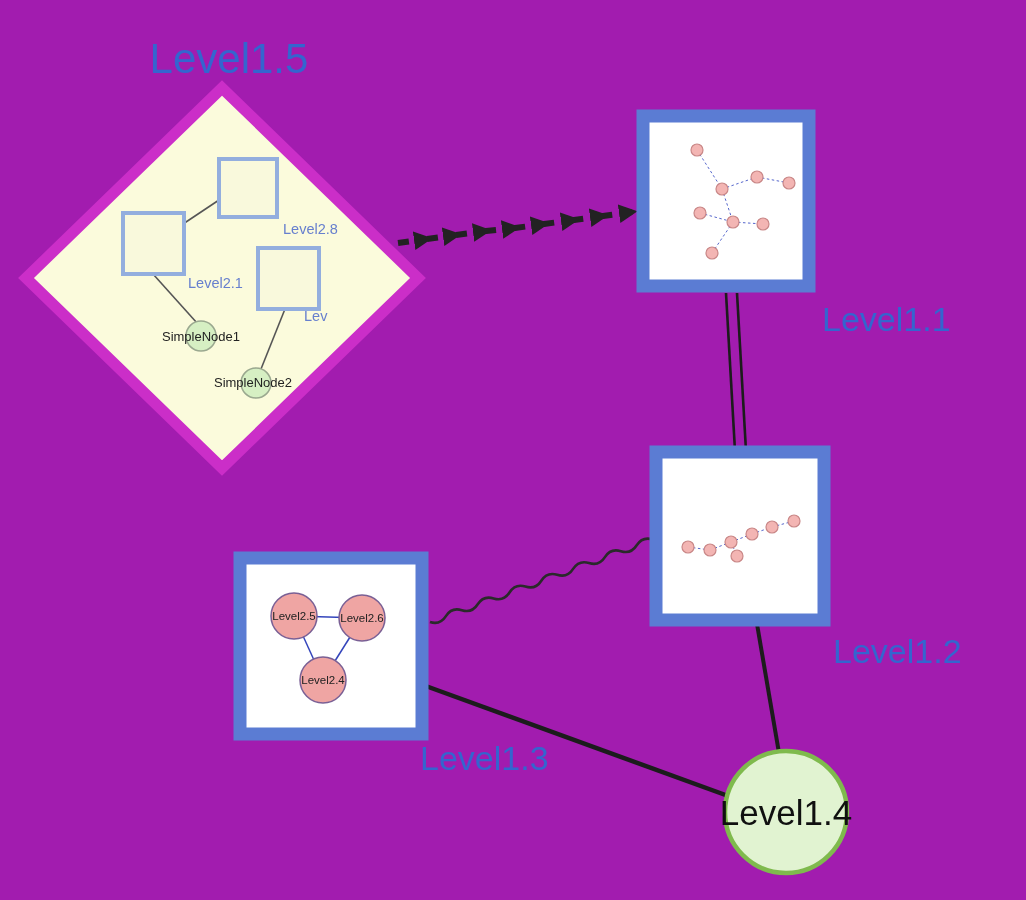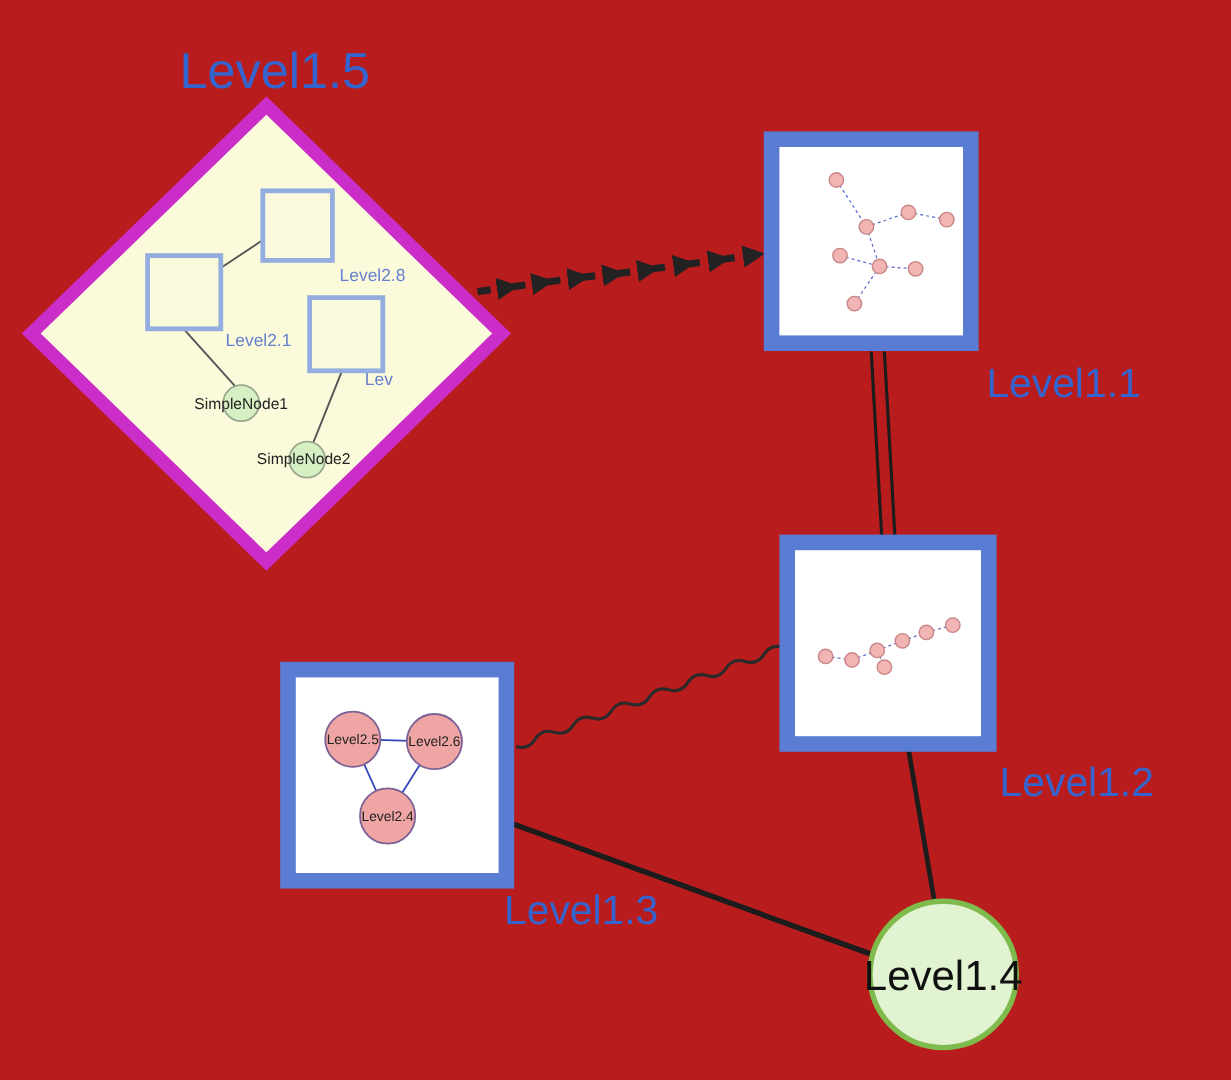--- a/index.html
+++ b/index.html
@@ -1,16 +1,16 @@
 <!DOCTYPE html>
 <html><head>
 <meta charset="utf-8">
 <style>
   html,body { margin:0; padding:0; background:#ffffff; }
-  .stage { width:1026px; height:900px; position:relative; background:#b91c1c;
+  .stage { width:1026px; height:900px; position:relative; background:#a21caf;
            font-family:"Liberation Sans", sans-serif;text-decoration:underline; }
 
   text { font-family:"Liberation Sans", sans-serif; }
   .lbl-huge   { font-size:42px; fill:#3465cf; }
   .lbl-big    { font-size:34px; fill:#3465cf; }
   .lbl-big-bk { font-size:35px; fill:#101010; }
   .lbl-sm-blue{ font-size:14.5px; fill:#667fce; }
   .lbl-tiny   { font-size:13px; fill:#222; }
   .lbl-mini   { font-size:11.5px; fill:#222; }
 

